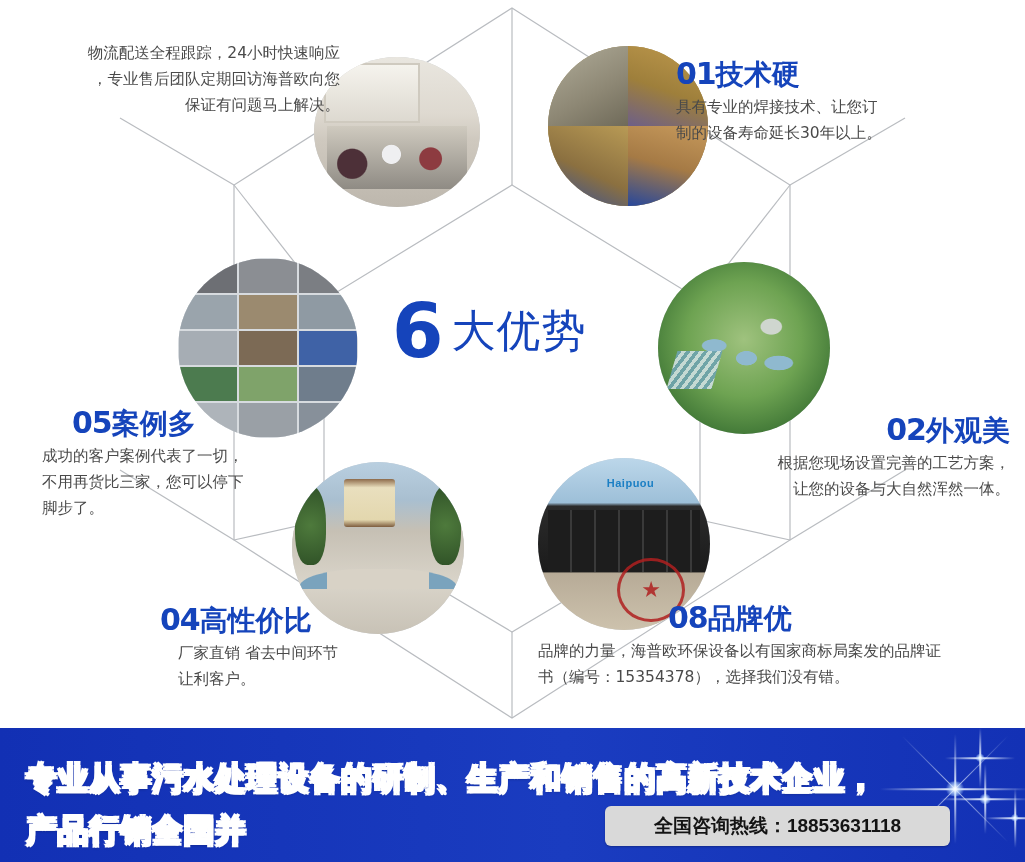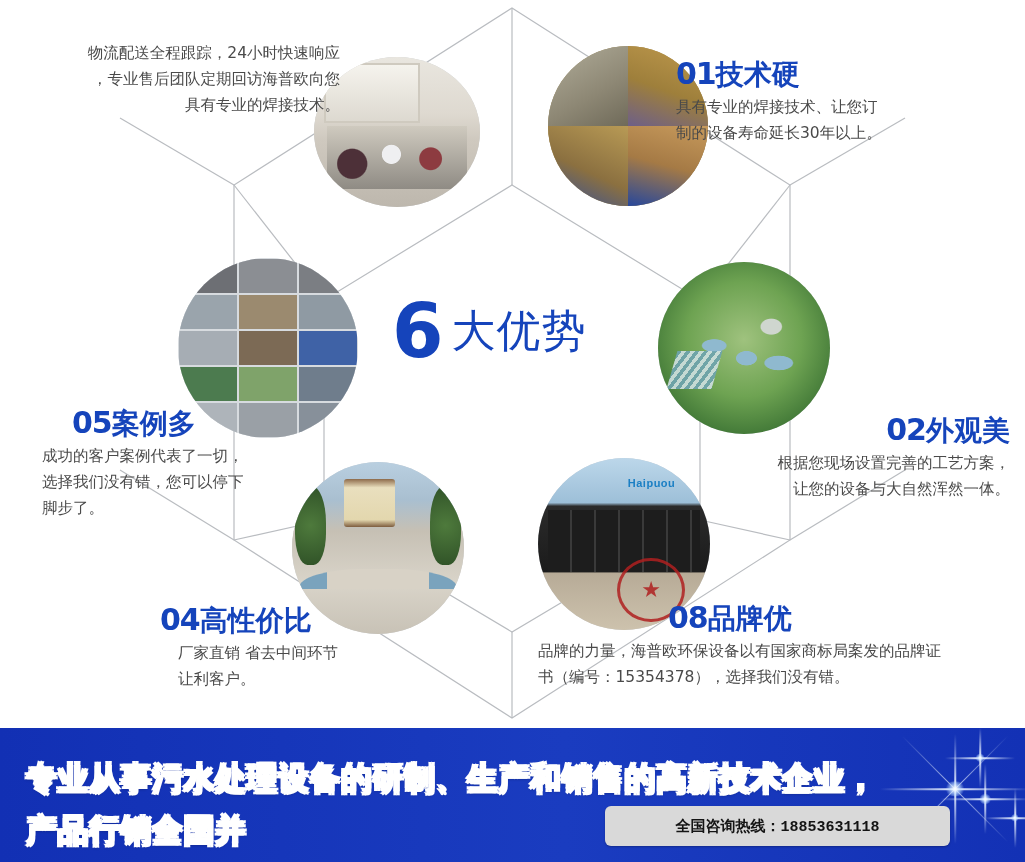--- a/index.html
+++ b/index.html
@@ -99,21 +99,20 @@
     border:3px solid #b02020;border-radius:50%;
     opacity:.85;
   }
   .ph-tank .stamp:after{
     content:"\2605";position:absolute;left:50%;top:50%;transform:translate(-50%,-50%);
     color:#b02020;font-size:22px;
   }
   .ph-tank .logo{
     position:absolute;left:40%;top:11%;color:#1b7fc4;font-size:11px;font-weight:bold;
     letter-spacing:.5px;
-    margin-left:21px;
   }
 
   .ph-gate{
     background:linear-gradient(180deg,#b9cfe0 0%,#a9bfd0 22%,#c6c0b4 40%,#d9d4c9 70%,#c8c2b6 100%);
   }
   .ph-gate:before{
     content:"";position:absolute;left:30%;top:10%;width:30%;height:28%;
     background:linear-gradient(180deg,#8d6a4a,#e9dfbe 18%,#e3d7ae 85%,#7d5c3e);
     border-radius:3px;
   }
@@ -186,22 +185,22 @@
     color:#ffffff;
   }
   .banner-line{display:block;}
   .hotline{
     position:absolute;left:605px;top:806px;width:345px;height:40px;
     background:#d9d9d9;border-radius:6px;
     display:flex;align-items:center;justify-content:center;
     box-shadow:0 1px 2px rgba(0,0,0,.25);
   }
   .hotline-text{
-    color:#141414;font-size:15px;font-weight:bold;white-space:nowrap;
-    font-family:Liberation Mono, monospace;
+    color:#141414;font-size:19px;font-weight:bold;white-space:nowrap;
+    font-family:Liberation Sans, sans-serif;
   }
 </style>
 </head>
 <body>
 
 <div id="stage">
 
   <div class="hexwrap">
     <svg width="1025" height="728" viewBox="0 0 1025 728" xmlns="http://www.w3.org/2000/svg">
       <g fill="none" stroke="#b9bcc0" stroke-width="1.2">
@@ -230,21 +229,21 @@
     <span class="rest">大优势</span>
   </div>
 
   <div class="circle" style="left:314px;top:57px;width:166px;height:150px;">
     <div class="ph ph-office"></div>
   </div>
   <div class="feat ta-r" style="left:20px;top:40px;width:320px;">
     <div class="b">
       <div>物流配送全程跟踪，24小时快速响应</div>
       <div>，专业售后团队定期回访海普欧向您</div>
-      <div>具有专业的焊接技术。</div>
+      <div>保证有问题马上解决。</div>
     </div>
   </div>
 
   <div class="circle" style="left:548px;top:46px;width:160px;height:160px;">
     <div class="ph ph-weld">
       <div class="q q1"></div>
         <div class="q q2"></div>
         <div class="q q3"></div>
         <div class="q q4"></div>
     </div>
@@ -287,21 +286,21 @@
         <div class="cell" style="background:#87909a"></div>
       </div>
     </div>
   </div>
   <div class="feat ta-l" style="left:42px;top:405px;width:300px;">
     <div class="h" style="margin-left:30px;">
       <span class="num">05</span><span class="txt">案例多</span>
     </div>
     <div class="b">
       <div>成功的客户案例代表了一切，</div>
-      <div>选择我们没有错，您可以停下</div>
+      <div>不用再货比三家，您可以停下</div>
       <div>脚步了。</div>
     </div>
   </div>
 
   <div class="circle" style="left:658px;top:262px;width:172px;height:172px;">
     <div class="ph ph-aerial"></div>
   </div>
   <div class="feat ta-r" style="left:640px;top:412px;width:370px;">
     <div class="h">
       <span class="num">02</span><span class="txt">外观美</span>

